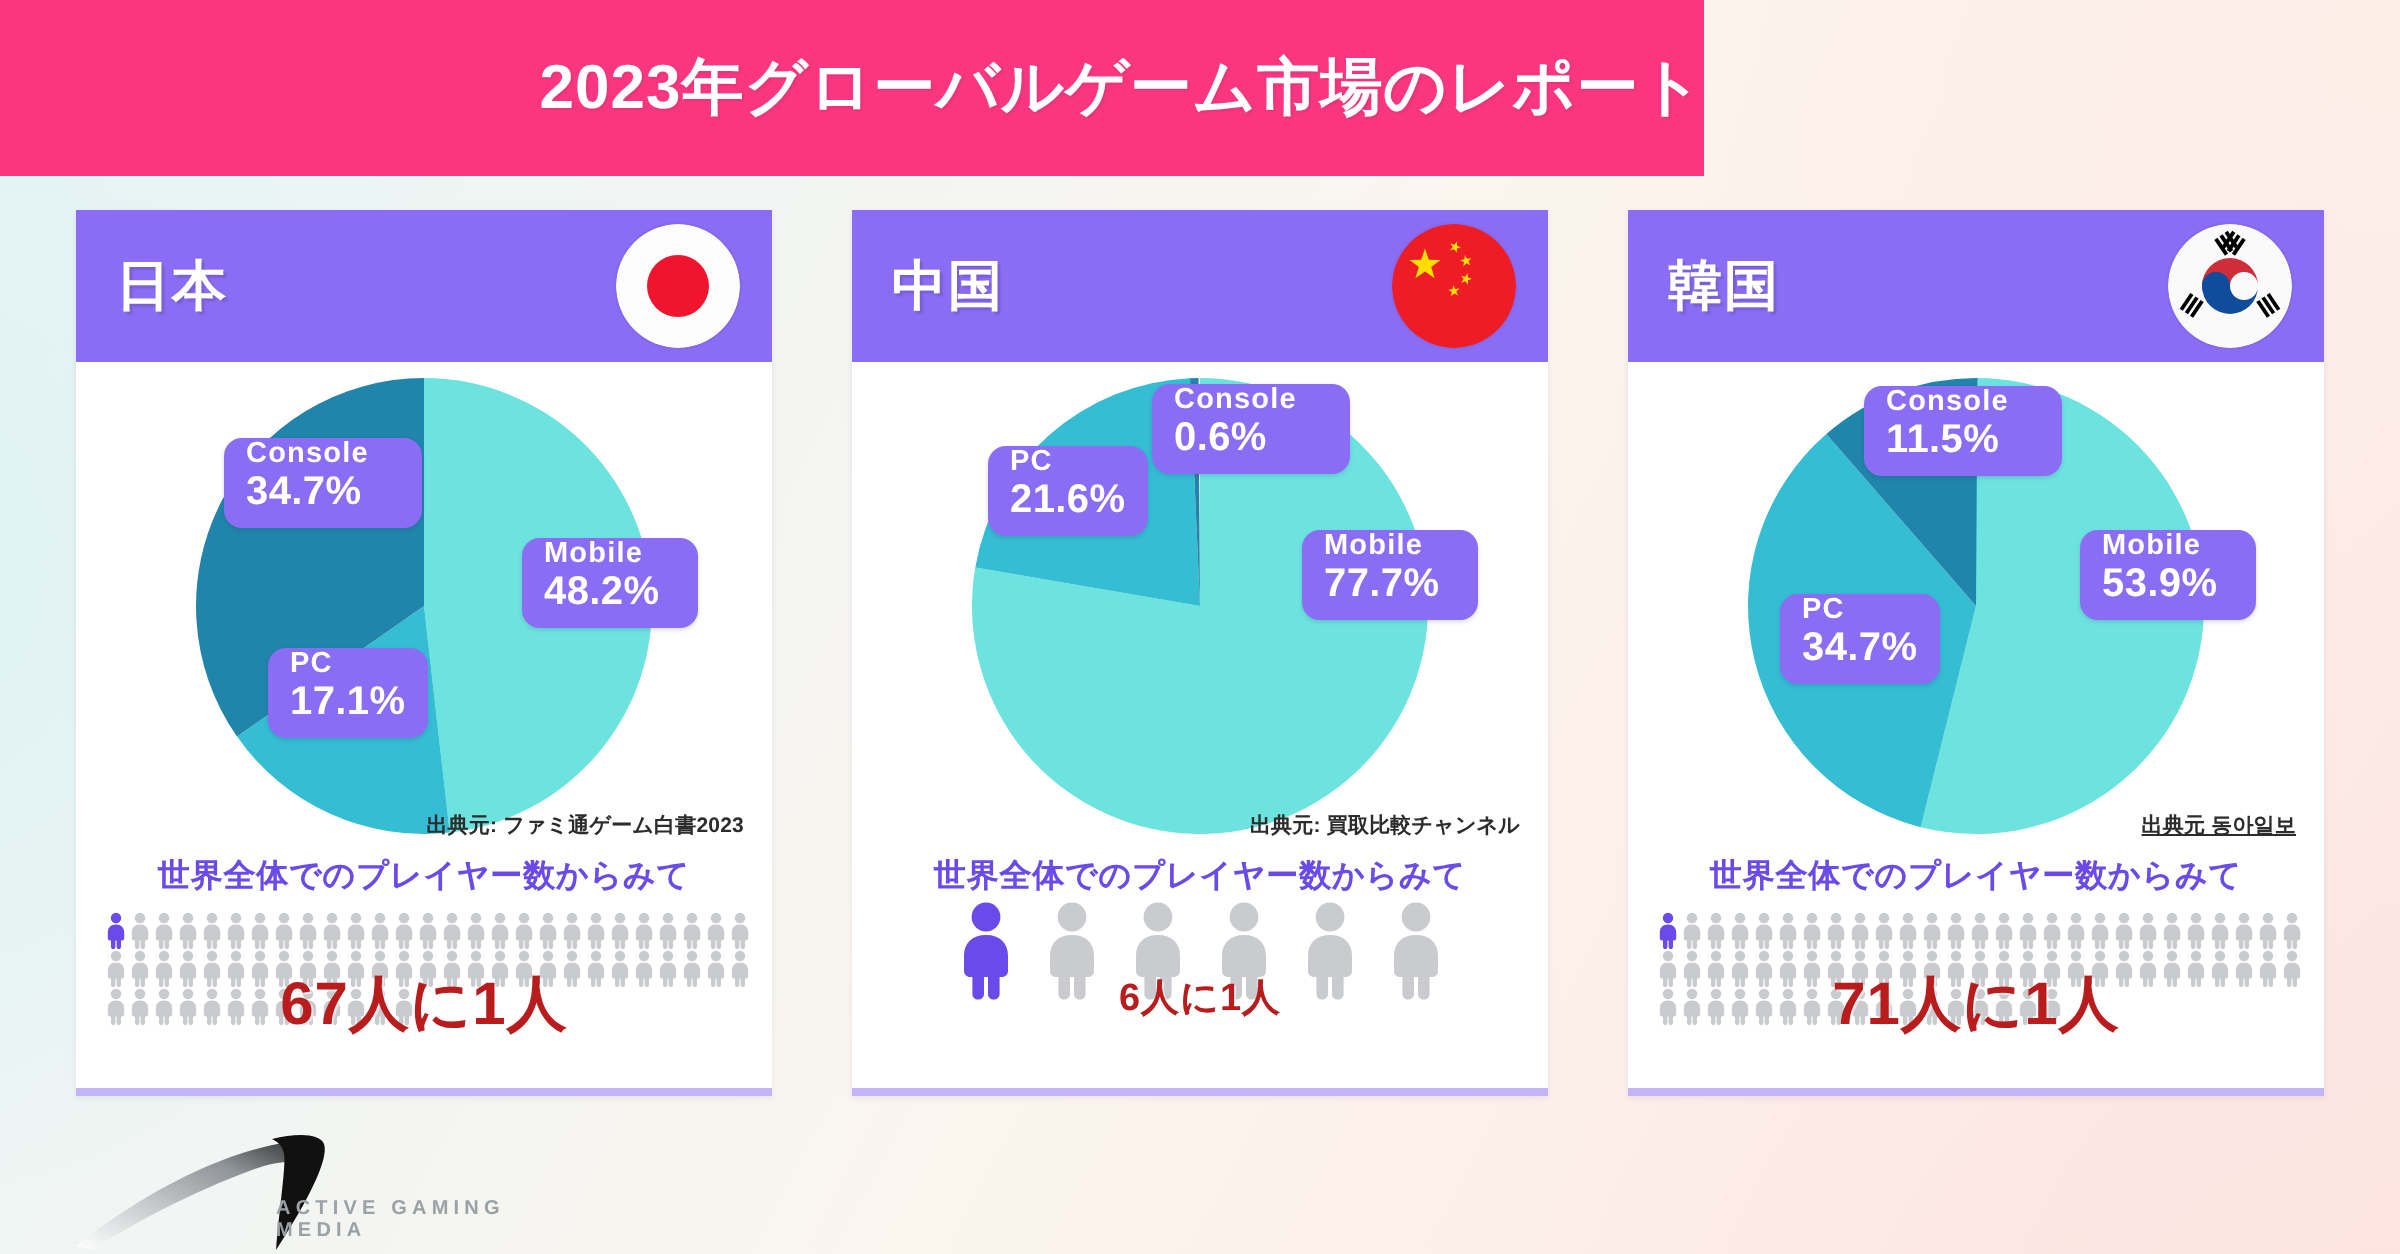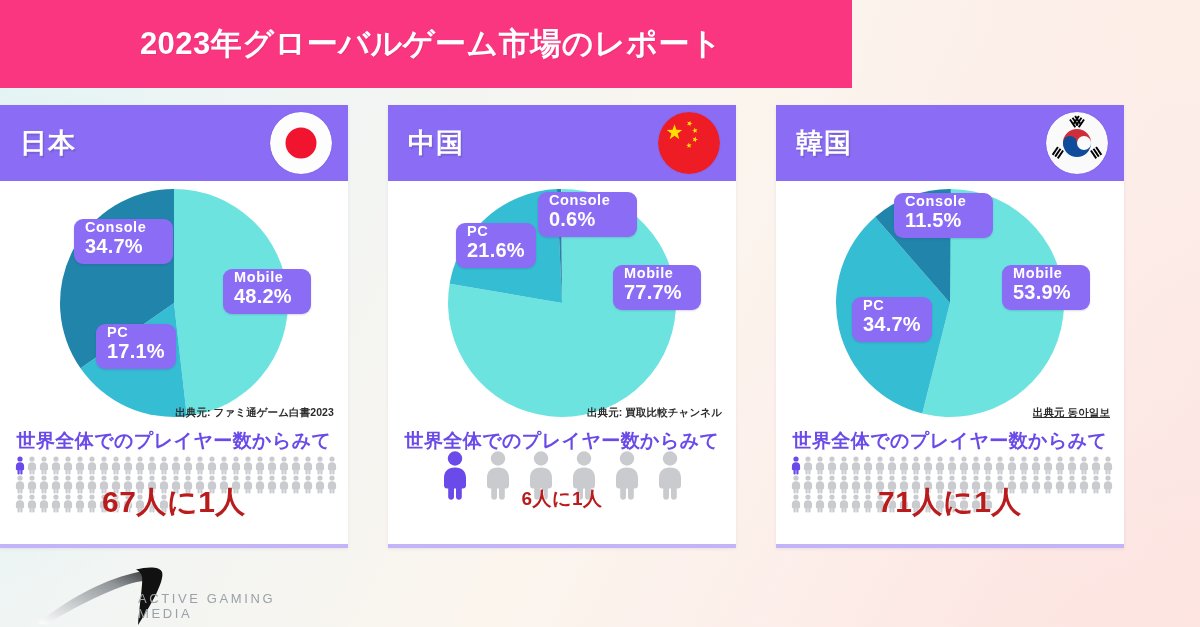--- a/index.html
+++ b/index.html
@@ -30,36 +30,37 @@
   .banner {
     position: absolute;
     left: 0; top: 0;
     width: 852px; height: 88px;
     background: #f9367f;
   }
   .banner-title {
     position: absolute;
     left: 0; right: 0; top: 50%;
     transform: translateY(-50%);
-    text-align: center;
+    text-align: right;
     color: #ffffff;
     font-size: 31px;
     font-weight: 700;
     letter-spacing: .5px;
     padding-left: 10px;
     white-space: nowrap;
     text-shadow: 1px 1px 1px rgba(0,0,0,.06);
   }
 
   
   .cards {
     position: absolute;
     left: 0; right: 0;
     top: 105px;
     display: flex;
+    justify-content: center;
     gap: 40px;
   }
 
   .card {
     width: 348px;
     height: 443px;
     background: #ffffff;
     border-bottom: 4px solid #c3b4f7;
     box-shadow: 0 1px 3px rgba(90,70,140,.10);
     display: flex;
@@ -149,21 +150,21 @@
   
   .ratio {
     position: relative;
     height: 118px;
     flex: 0 0 auto;
     padding-top: 2px;
   }
   .ratio-caption {
     text-align: center;
     color: #6a4ae8;
-    font-size: 19px;
+    font-size: 16px;
     font-weight: 700;
     letter-spacing: .4px;
     text-shadow: .7px .7px 0 rgba(255,255,255,.9);
   }
   .people {
     position: absolute;
     left: 0; right: 0;
     top: 30px;
     padding: 0 10px 0 14px;
     display: flex;
@@ -197,24 +198,24 @@
     position: absolute;
     left: 38px;
     bottom: 0px;
     width: 250px;
     height: 72px;
   }
   .logo-text {
     position: absolute;
     left: 100px;
     bottom: 6px;
-    font-size: 13px;
+    font-size: 10px;
     letter-spacing: 2.6px;
     color: #9aa2a8;
-    font-weight: 400;
+    font-weight: 700;
   }
 </style>
 </head>
 <body>
 
 <div id="stage">
 
   <div class="banner">
     <div class="banner-title">2023年グローバルゲーム市場のレポート</div>
   </div>

